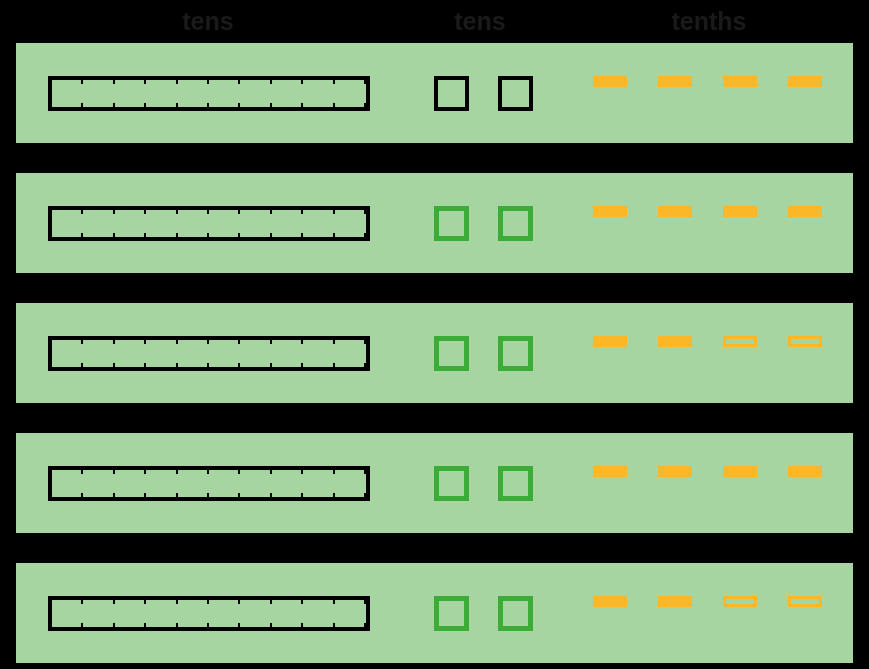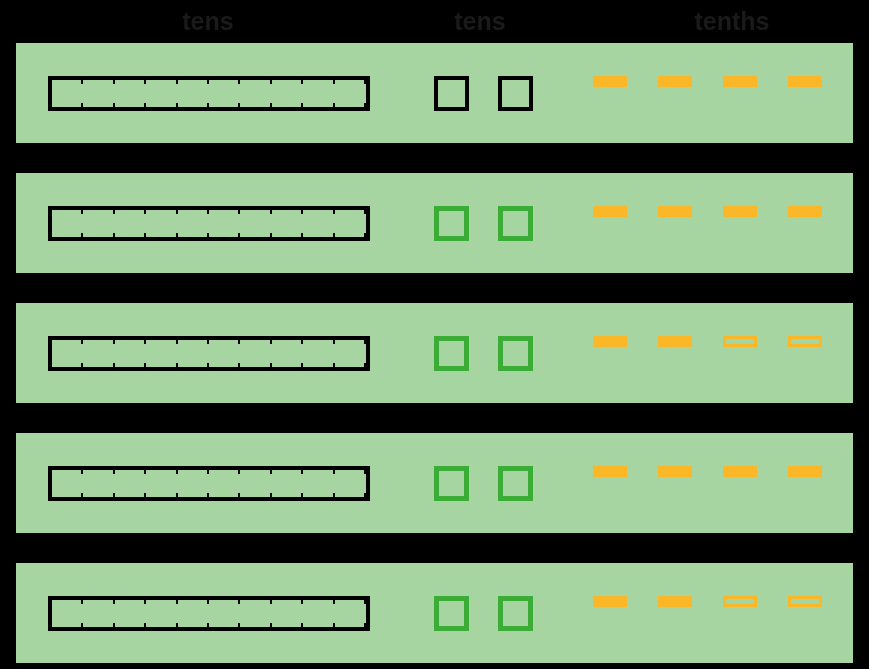--- a/index.html
+++ b/index.html
@@ -5,21 +5,21 @@
   html,body{margin:0;padding:0;}
   body{background:#000;font-family:"Liberation Sans","DejaVu Sans",sans-serif;}
   .screen{position:relative;width:869px;height:669px;background:var(--bg,#000);overflow:hidden;}
 
   
   .col-label{position:absolute;top:6px;height:30px;line-height:30px;
              transform:translateX(-50%);font-size:25px;font-weight:600;
              color:var(--header-text,#1a1a1a);white-space:nowrap;}
   .col-label.tens{left:208px;}
   .col-label.ones{left:480px;}
-  .col-label.tenths{left:709px;margin-left:23px;}
+  .col-label.tenths{left:709px;}
 
   
   .rows{position:absolute;left:16px;top:43px;width:837px;}
   .band{position:relative;width:837px;height:100px;margin-bottom:30px;
         background:var(--band,#a7d5a1);}
 
   
   .rod{position:absolute;left:32px;top:33px;width:322px;height:35px;
        box-sizing:border-box;border:4px solid var(--rod,#000);}
   .ticks{position:absolute;left:0;right:0;height:4px;

